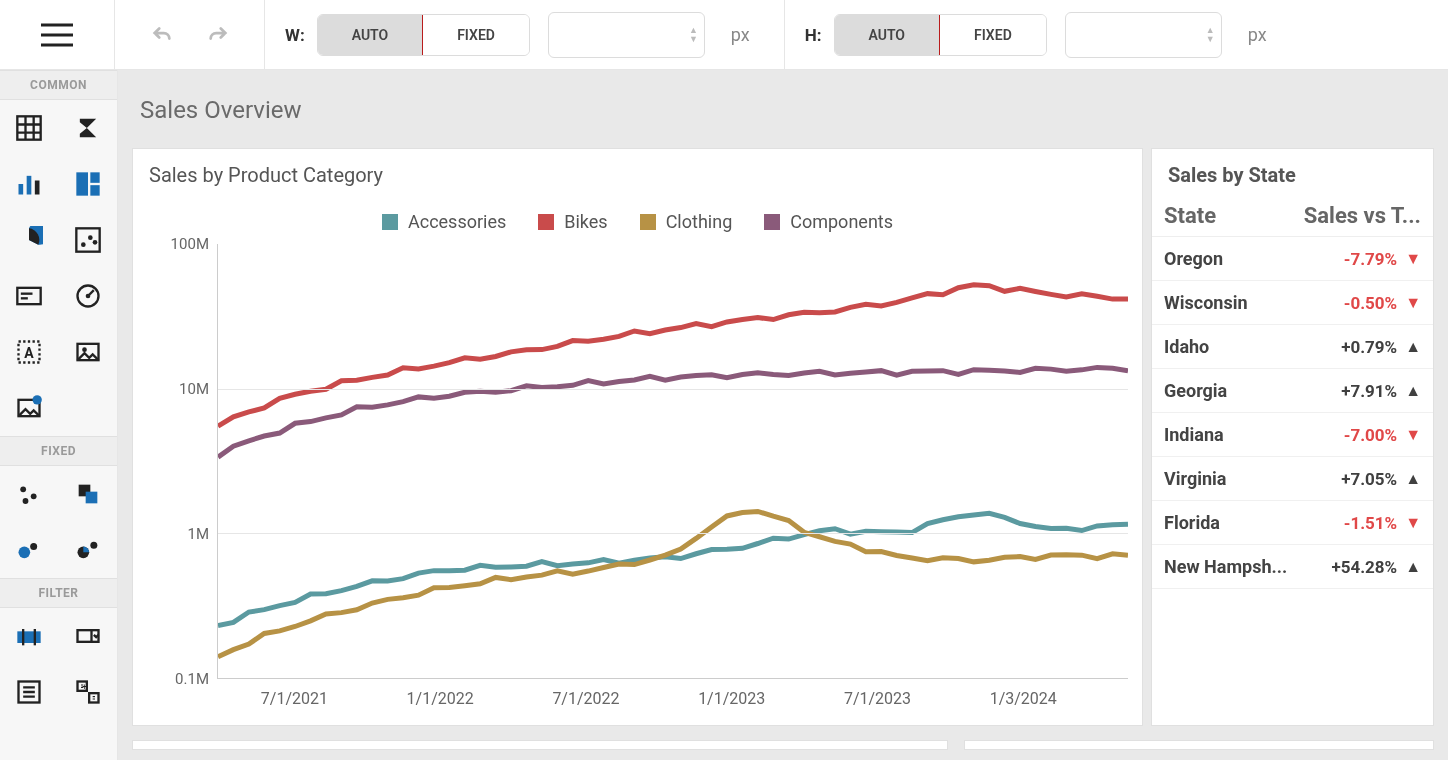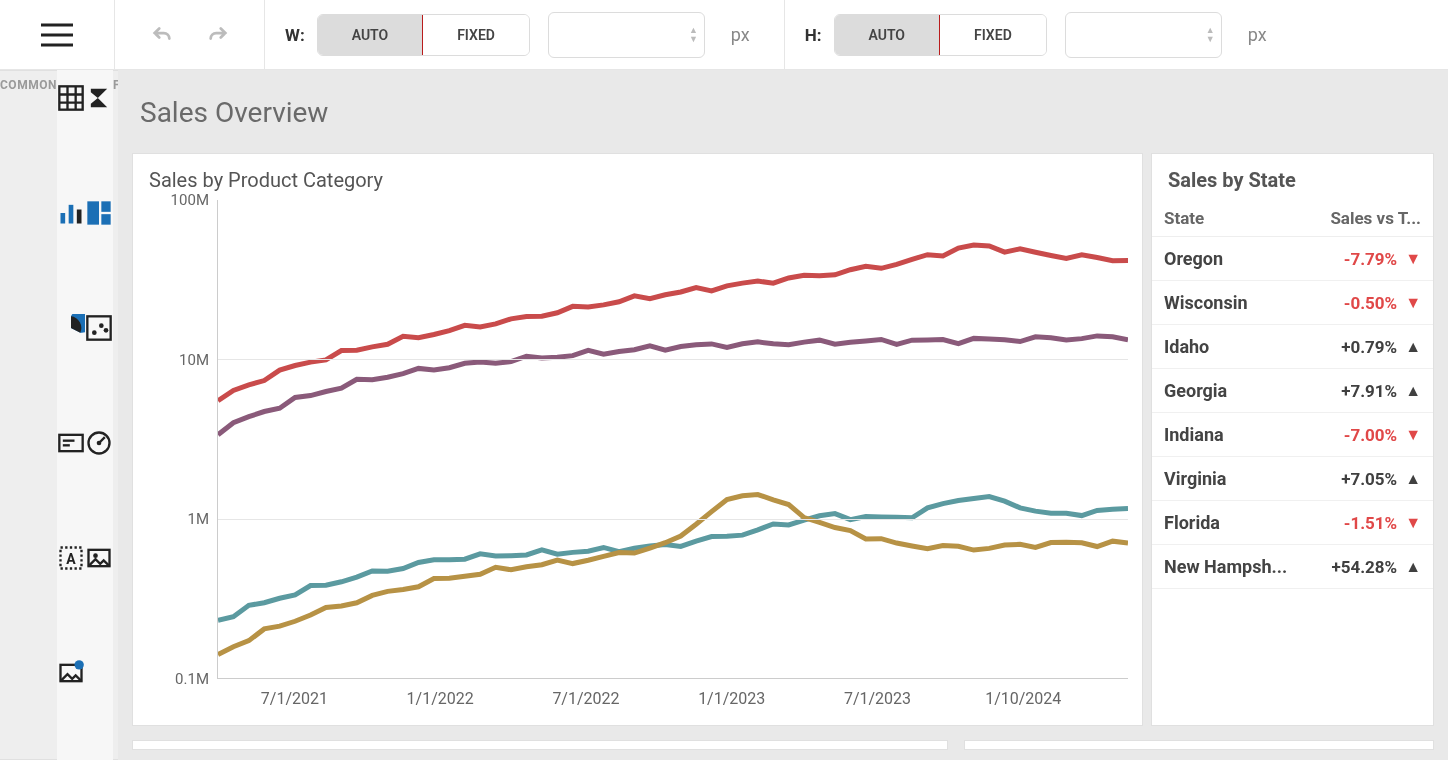--- a/index.html
+++ b/index.html
@@ -17,46 +17,46 @@
   .seg { display: inline-flex; border: 1px solid #dcdcdc; border-radius: 6px; overflow: hidden; }
   .seg button { border: none; background: #fff; padding: 12px 34px; font-size: 14px; font-weight: 600; color: #444; cursor: pointer; }
   .seg button.active { background: #dcdcdc; }
   .seg button + button { border-left: 1px solid #b91c1c; }
   .numbox { display: inline-flex; align-items: center; border: 1px solid #dcdcdc; border-radius: 6px; height: 46px; margin-left: 6px; }
   .numbox input { border: none; width: 140px; height: 100%; padding: 0 10px; font-size: 16px; outline: none; background: transparent; }
   .spinners { display: flex; flex-direction: column; padding-right: 6px; color: #bbb; font-size: 9px; line-height: 9px; }
   .unit { font-size: 18px; color: #888; padding: 0 14px; }
   
   .body { flex: 1; display: flex; min-height: 0; }
-  .sidebar { width: 118px; background: #f7f7f7; border-right: 1px solid #e6e6e6; display: flex; flex-direction: row; }
+  .sidebar { width: 118px; background: #f7f7f7; border-right: 1px solid #e6e6e6; display: flex; flex-direction: column; }
   .side-section-title { text-align: center; font-size: 12px; font-weight: 700; color: #9a9a9a; letter-spacing: 0.5px; padding: 7px 0; background: #eeeeee; border-top: 1px solid #e0e0e0; border-bottom: 1px solid #e0e0e0; }
   .icon-grid { display: grid; grid-template-columns: 1fr 1fr; }
   .icon-cell { height: 56px; display: flex; align-items: center; justify-content: center; cursor: pointer; }
   .icon-cell svg { width: 28px; height: 28px; }
   .canvas { flex: 1; background: #e9e9e9; display: flex; flex-direction: column; padding: 0 14px 10px 14px; min-width: 0; }
-  .dash-title { font-size: 28px; color: #6a6a6a; padding: 26px 8px 24px 8px; }
+  .dash-title { font-size: 24px; color: #6a6a6a; padding: 26px 8px 24px 8px; }
   .panels { flex: 1; display: flex; gap: 8px; min-height: 0; }
   .panel { background: #fff; border: 1px solid #e0e0e0; display: flex; flex-direction: column; }
   .panel-chart { flex: 1; min-width: 0; }
   .panel-table { width: 283px; font-weight: bold; }
   .panel-title { font-size: 20px; color: #555; padding: 14px 16px 8px 16px; }
   .chart-area { flex: 1; padding: 0 14px 6px 14px; display: flex; flex-direction: column; }
   .legend { display: flex; justify-content: center; gap: 32px; padding: 16px 0 12px 0; font-size: 18px; color: #555; }
   .legend-item { display: inline-flex; align-items: center; gap: 10px; }
   .swatch { width: 16px; height: 16px; }
   .plot { flex: 1; display: flex; }
   .yaxis { width: 70px; position: relative; }
   .yaxis span { position: absolute; right: 8px; font-size: 15px; color: #666; transform: translateY(-50%); }
   .plot-inner { flex: 1; position: relative; border-left: 1px solid #ccc; border-bottom: 1px solid #ccc; }
   .gridline { position: absolute; left: 0; right: 0; border-top: 1px solid #e6e6e6; }
   svg.lines { position: absolute; inset: 0; width: 100%; height: 100%; }
   .xaxis { height: 40px; display: flex; padding-left: 70px; }
   .xaxis-inner { flex: 1; position: relative; }
   .xaxis span { position: absolute; top: 10px; font-size: 16px; color: #666; transform: translateX(-50%); white-space: nowrap; }
-  .state-table .thead { display: flex; padding: 8px 12px; font-size: 17px; color: #666; border-bottom: 1px solid #eee; }
+  .state-table .thead { display: flex; padding: 8px 12px; font-size: 22px; color: #666; border-bottom: 1px solid #eee; }
   .state-table .thead .c1 { flex: 1; }
   .state-table .row { display: flex; align-items: center; padding: 11px 12px; font-size: 18px; border-bottom: 1px solid #f0f0f0; }
   .state-table .row .name { flex: 1; color: #444; white-space: nowrap; overflow: hidden; text-overflow: ellipsis; }
   .state-table .row .val { font-size: 17px; padding-right: 8px; }
   .pos { color: #404040; }
   .neg { color: #e04848; }
   .tri { font-size: 16px; }
   .bottom-strip { display: flex; gap: 16px; margin-top: 14px; height: 10px; }
   .bottom-strip div { background: #fff; border: 1px solid #e0e0e0; }
   .bottom-strip .b1 { flex: 1; }
@@ -258,20 +258,38 @@
       </div>
     </div>
 
     <div class="canvas">
       <div class="dash-title">Sales Overview</div>
       <div class="panels">
 
         <div class="panel panel-chart">
           <div class="panel-title">Sales by Product Category</div>
           <div class="chart-area">
+            <div class="legend">
+              <span class="legend-item">
+                  <span class="swatch" style="background:#5b9aa0"></span>
+                  <span>Accessories</span>
+                </span>
+              <span class="legend-item">
+                  <span class="swatch" style="background:#c94b4b"></span>
+                  <span>Bikes</span>
+                </span>
+              <span class="legend-item">
+                  <span class="swatch" style="background:#b79245"></span>
+                  <span>Clothing</span>
+                </span>
+              <span class="legend-item">
+                  <span class="swatch" style="background:#8a5a7a"></span>
+                  <span>Components</span>
+                </span>
+            </div>
             <div class="plot">
               <div class="yaxis" id="yaxis">
                   <span style="top: 0%;">100M</span>
                   <span style="top: 33.3333%;">10M</span>
                   <span style="top: 66.6667%;">1M</span>
                   <span style="top: 100%;">0.1M</span>
                 </div>
               <div class="plot-inner" id="plot-inner">
                 <svg class="lines" id="lines" preserveAspectRatio="none" viewBox="0 0 1000 1000">
                     <path d="M0.0 419.9 L16.9 398.4 L33.9 386.9 L50.8 377.7 L67.8 355.8 L84.7 346.2 L101.7 339.2 L118.6 334.6 L135.6 315.0 L152.5 314.1 L169.5 307.3 L186.4 301.8 L203.4 285.2 L220.3 288.1 L237.3 281.3 L254.2 273.4 L271.2 262.2 L288.1 265.7 L305.1 259.1 L322.0 248.6 L339.0 243.9 L355.9 243.3 L372.9 235.9 L389.8 222.5 L406.8 223.8 L423.7 219.4 L440.7 213.0 L457.6 200.5 L474.6 206.5 L491.5 198.3 L508.5 192.5 L525.4 183.1 L542.4 190.3 L559.3 179.6 L576.3 173.9 L593.2 169.5 L610.2 174.1 L627.1 163.1 L644.1 157.3 L661.0 158.5 L678.0 156.6 L694.9 145.9 L711.9 138.8 L728.8 142.9 L745.8 134.6 L762.7 124.3 L779.7 114.4 L796.6 117.0 L813.6 100.7 L830.5 94.1 L847.5 96.2 L864.4 109.0 L881.4 102.2 L898.3 109.3 L915.3 116.0 L932.2 122.1 L949.2 114.6 L966.1 120.4 L983.1 127.0 L1000.0 126.8 " fill="none" stroke="#c94b4b" stroke-width="5" vector-effect="non-scaling-stroke"></path>
@@ -283,21 +301,21 @@
                   <div class="gridline" style="top: 66.6667%;"></div>
                 </div>
             </div>
             <div class="xaxis">
                 <div class="xaxis-inner" id="xaxis">
                   <span style="left: 8.5%;">7/1/2021</span>
                   <span style="left: 24.5%;">1/1/2022</span>
                   <span style="left: 40.5%;">7/1/2022</span>
                   <span style="left: 56.5%;">1/1/2023</span>
                   <span style="left: 72.5%;">7/1/2023</span>
-                  <span style="left: 88.5%;">1/10/2024</span>
+                  <span style="left: 88.5%;">1/3/2024</span>
                 </div>
               </div>
           </div>
         </div>
 
         <div class="panel panel-table">
           <div class="panel-title">Sales by State</div>
           <div class="state-table">
             <div class="thead">
               <span class="c1">State</span>

